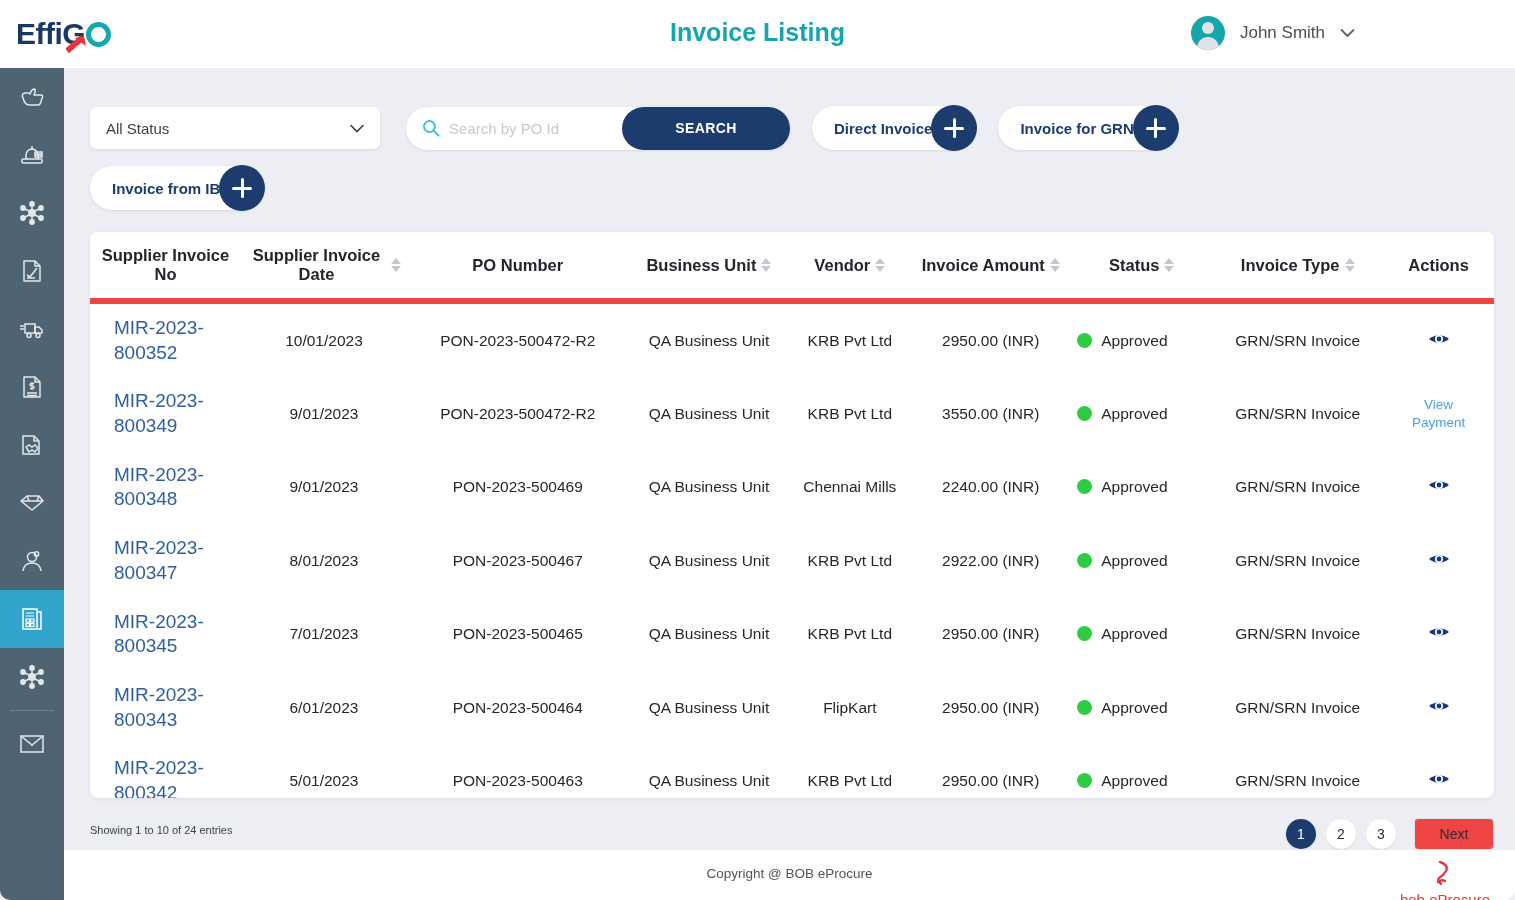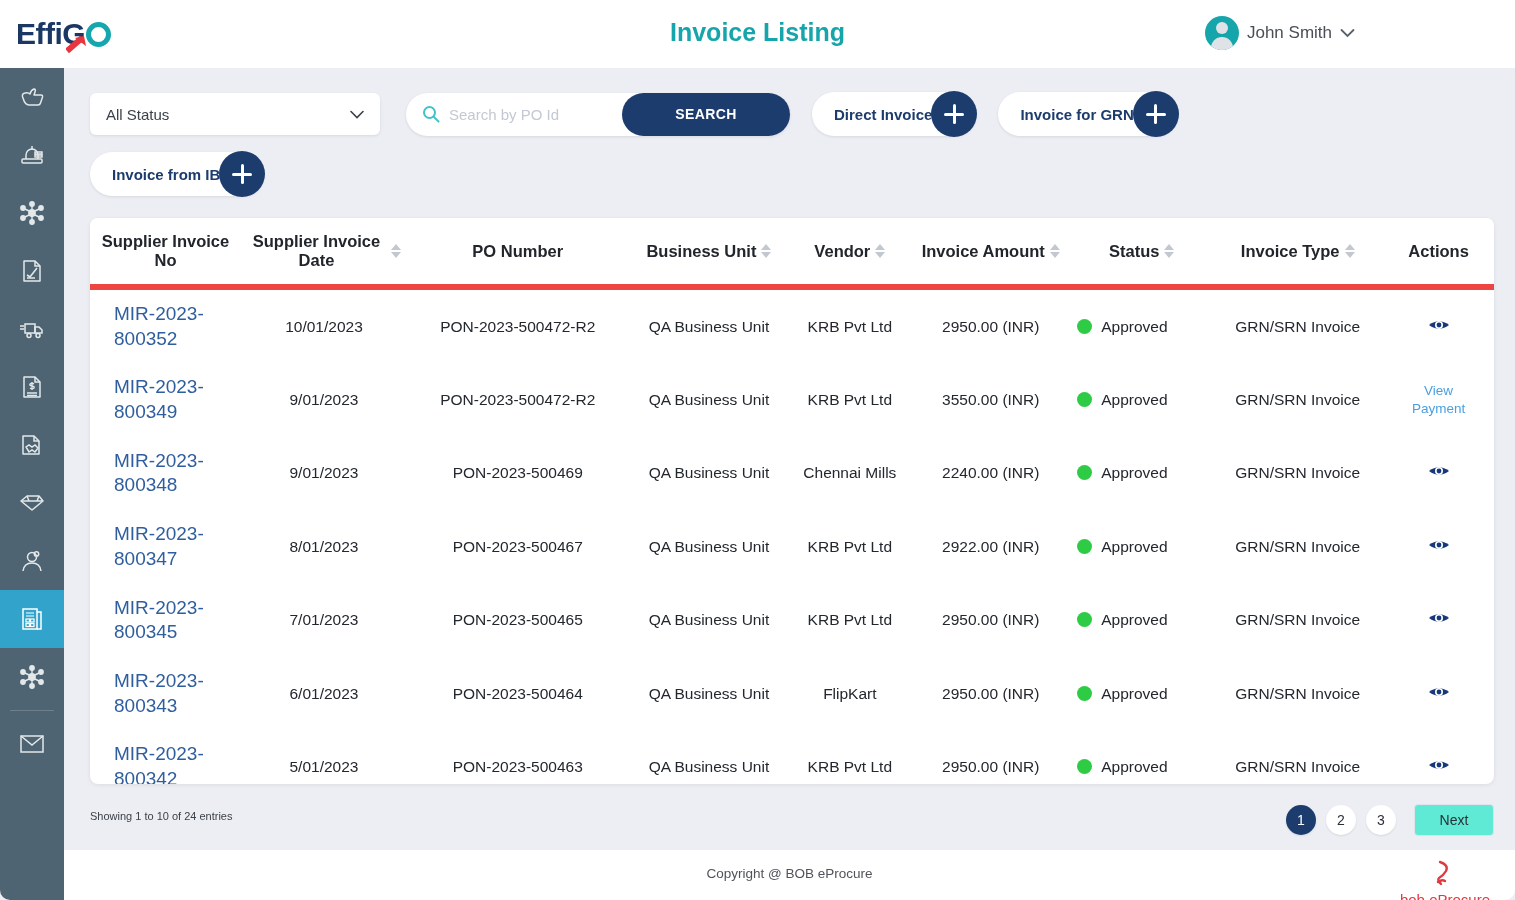--- a/index.html
+++ b/index.html
@@ -45,21 +45,21 @@
   }
   .page-title {
     position: absolute; left: 0; top: 18px; width: 1515px;
     text-align: center;
     font-size: 25px; font-weight: bold;
     color: #16a5ab;
     pointer-events: none;
   }
   .user-area {
     position: absolute; right: 160px; top: 16px;
-    display: flex; align-items: center; gap: 8px;
+    display: flex; align-items: center; gap: 15px;
   }
   .avatar {
     width: 34px; height: 34px; border-radius: 50%;
     background: #16a5ab;
     position: relative; overflow: hidden;
     flex: none;
   }
   .avatar::before {
     content:""; position:absolute; left:11px; top:6px;
     width:12px; height:12px; border-radius:50%;
@@ -84,21 +84,21 @@
     display: flex; align-items: center; justify-content: center;
   }
   .side-item.active { background: #32a4cc; }
   .side-item svg { display: block; }
   .side-sep {
     height: 1px; margin: 4px 10px; background: rgba(255,255,255,.18);
   }
 
   
   .content {
-    position: absolute; left: 64px; top: 68px;
+    position: absolute; left: 64px; top: 82px;
     width: 1451px; height: 774px;
     background: #eceef3;
   }
 
   .filters {
     position: absolute; left: 26px; top: 24px;
     display: flex; align-items: center; gap: 0;
   }
   .select-box {
     width: 290px; height: 42px;
@@ -239,21 +239,21 @@
     width: 30px; height: 30px; border-radius: 50%;
     background: #fff; color: #2b3038;
     display: flex; align-items: center; justify-content: center;
     font-size: 14px; cursor: pointer;
     box-shadow: 0 1px 2px rgba(20,30,60,.10);
   }
   .pg.active { background: #1d3c6e; color: #fff; }
   .pg-next {
     margin-left: 8px;
     width: 80px; height: 32px;
-    background: #5eead4; border: 1px solid #e0e3e9; border-radius: 4px;
+    background: #ef4444; border: 1px solid #e0e3e9; border-radius: 4px;
     display: flex; align-items: center; justify-content: center;
     font-size: 14px; color: #2b3038; cursor: pointer;
   }
 
   
   .footer {
     position: absolute; left: 64px; top: 850px;
     width: 1451px; height: 50px;
     background: #fff;
     border-bottom-right-radius: 10px;

